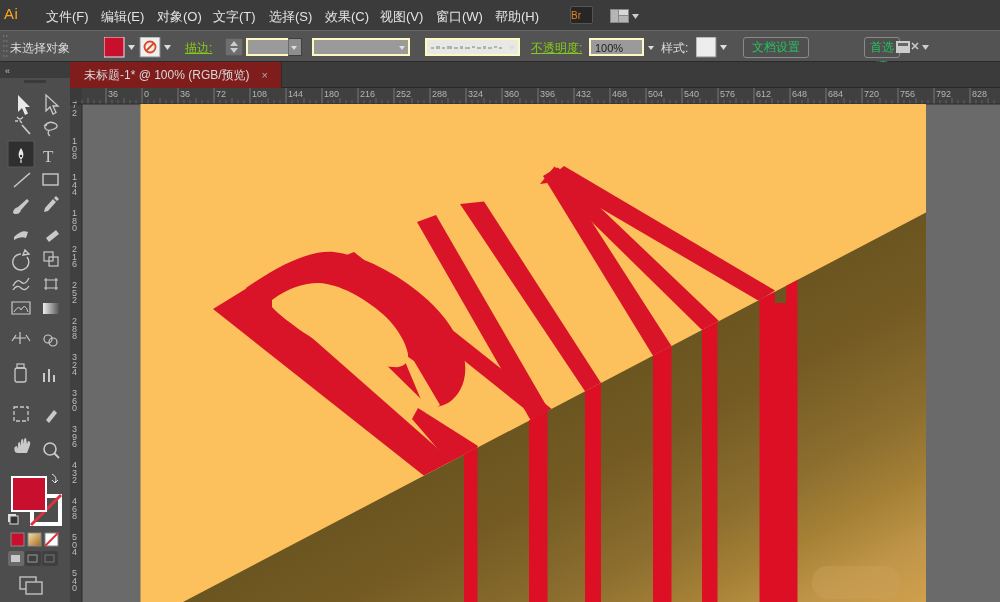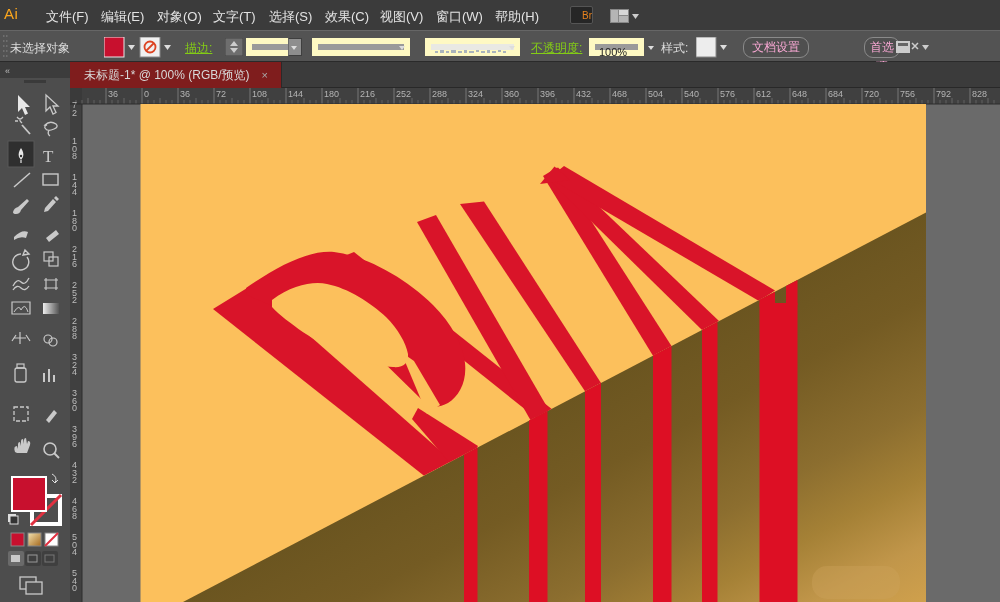--- a/index.html
+++ b/index.html
@@ -1,26 +1,26 @@
 <!DOCTYPE html>
 <html><head><meta charset="utf-8">
 <style>
 *{margin:0;padding:0;box-sizing:border-box}
 html,body{width:1000px;height:602px;overflow:hidden;background:#4d4d4d;font-family:"Liberation Sans",sans-serif}
 #menubar{position:absolute;left:0;top:0;width:1000px;height:30px;background:#3b3b3b;color:#e3e3e3;font-size:13px}
 #menubar .mi{position:absolute;top:8px}
 #ailogo{position:absolute;left:4px;top:5px;font-size:15px;font-weight:normal;color:#fba61d;letter-spacing:0.5px}
-#brbtn{position:absolute;left:570px;top:6px;width:23px;height:18px;background:#262626;border:1px solid #555;color:#e8821e;font-size:10px;text-align:right;line-height:17px;border-radius:2px}
+#brbtn{position:absolute;left:570px;top:6px;width:23px;height:18px;background:#262626;border:1px solid #555;color:#e8821e;font-size:10px;text-align:left;line-height:17px;border-radius:2px}
 #wsicon{position:absolute;left:610px;top:8px}
 #ctrlbar{position:absolute;left:0;top:30px;width:1000px;height:32px;background:#535353;border-top:1px solid #666;border-bottom:1px solid #2a2a2a;color:#dcdcdc;font-size:12px}
 .cb{position:absolute;top:9px}
 .orange{color:#84cc16;text-decoration:underline}
-.dd{position:absolute;background:#9a9a9a;border:6px solid #fef9c3}
+.dd{position:absolute;background:#9a9a9a;border:2px solid #fef9c3}
 .ddarr{position:absolute;width:0;height:0;border-left:3.5px solid transparent;border-right:3.5px solid transparent;border-top:4px solid #ddd}
-.btn{position:absolute;top:6px;height:21px;background:#4f4f4f;border:1px solid #8a8a8a;border-radius:9px;color:#f9a8d4;font-size:12px;text-align:center;line-height:19px}
+.btn{position:absolute;top:6px;height:21px;background:#4f4f4f;border:1px solid #8a8a8a;border-radius:3px;color:#22c55e;font-size:12px;text-align:center;line-height:19px}
 #tabbar{position:absolute;left:70px;top:62px;width:930px;height:26px;background:#3b3b3b;border-bottom:1px solid #282828}
 #tab{position:absolute;left:0px;top:0px;width:212px;height:26px;background:#7f1d1d;border-right:1px solid #2a2a2a;color:#d8d8d8;font-size:12px;line-height:26px;padding-left:14px}
 #tab span.x{color:#aaa;margin-left:10px;font-size:11px}
 #toolwrap{position:absolute;left:0;top:62px;width:70px;height:540px}
 #cvwrap{position:absolute;left:0;top:62px;width:1000px;height:396px}
 #cvsvg{position:absolute;left:0;top:-62px}
 </style></head>
 <body>
 <div id="cvwrap">
     <div id="cvsvg"><svg id="cv" width="1000" height="602" viewBox="0 0 1000 602" font-family="Liberation Sans, sans-serif">

